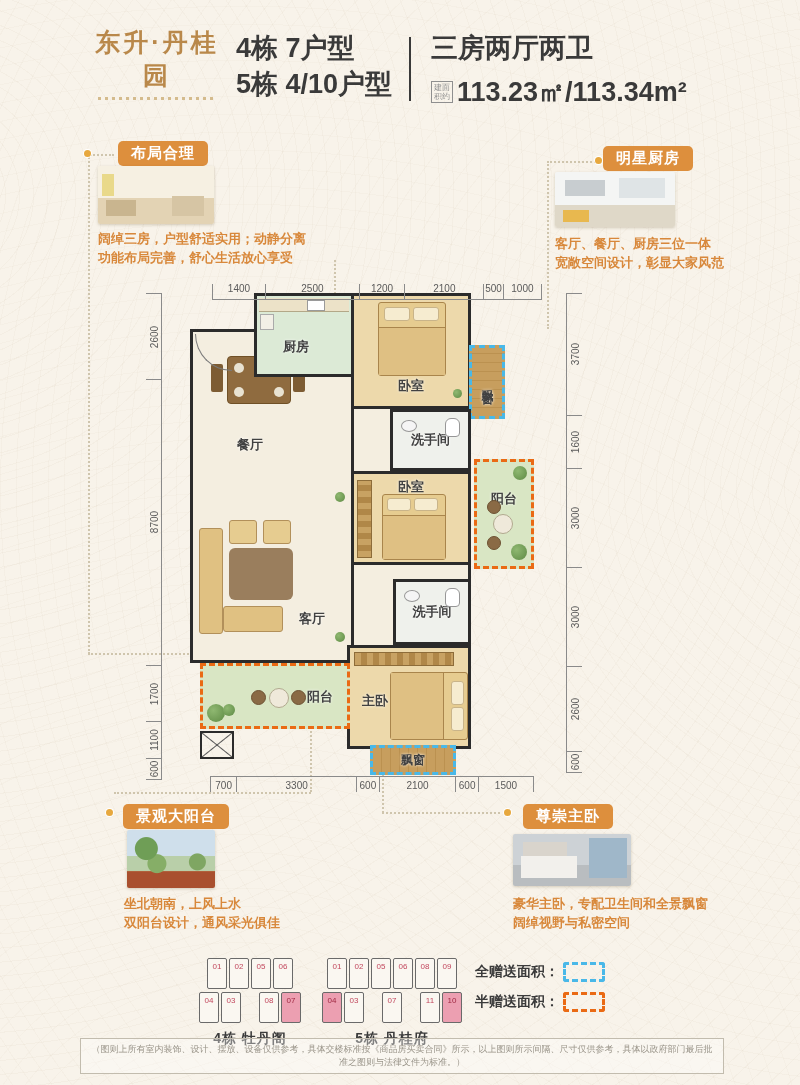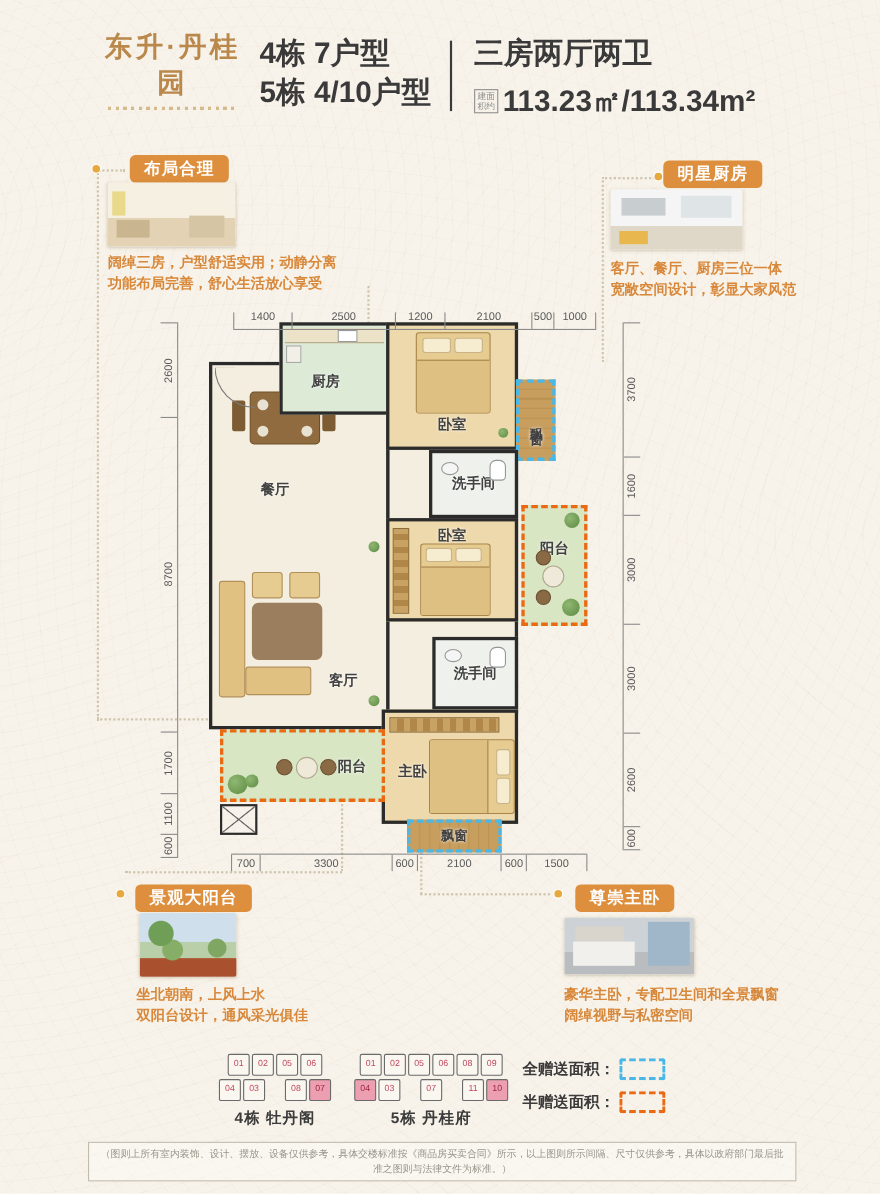--- a/index.html
+++ b/index.html
@@ -89,21 +89,21 @@
   .hruler.b .seglabel{top:3px;}
   .vruler{position:absolute;display:flex;flex-direction:column;}
   .vruler .seg{position:relative;border-top:1px solid #8a8a8a;}
   .vruler .seg:last-child{border-bottom:1px solid #8a8a8a;}
   .vruler.l{width:15px;border-right:1px solid #8a8a8a;}
   .vruler.r{width:15px;border-left:1px solid #8a8a8a;}
   .vruler .seglabel{position:absolute;top:50%;left:50%;transform:translate(-50%,-50%) rotate(-90deg);font-size:10px;color:#5a5a5a;white-space:nowrap;}
   
   .bgroup{position:absolute;text-align:center;}
   .unit-row{display:flex;justify-content:center;gap:2px;margin-bottom:3px;}
-  .unit{width:20px;height:20px;border:1px solid #6a6a6a;background:#faf7f1;color:#c2485e;
+  .unit{width:20px;height:31px;border:1px solid #6a6a6a;background:#faf7f1;color:#c2485e;
     font-size:8px;line-height:16px;text-align:center;border-radius:2px;box-sizing:border-box;}
   .unit.hl{background:#ec9fb1;color:#9e2740;}
   .unit-gap{width:14px;}
   .bname{margin-top:7px;font-size:14px;font-weight:bold;color:#3b3b3b;letter-spacing:1px;}
   .legend{position:absolute;left:475px;top:962px;font-size:14px;font-weight:bold;color:#3b3b3b;}
   .legend-row{display:flex;align-items:center;margin-bottom:10px;}
   .legend-box{display:inline-block;width:36px;height:14px;border:3px dashed;border-radius:3px;margin-left:4px;}
   .legend-box.full{border-color:#49b8e8;}
   .legend-box.half{border-color:#ea6a14;}
   .disclaimer{position:absolute;left:80px;top:1038px;width:626px;border:1px solid #c2bcae;

